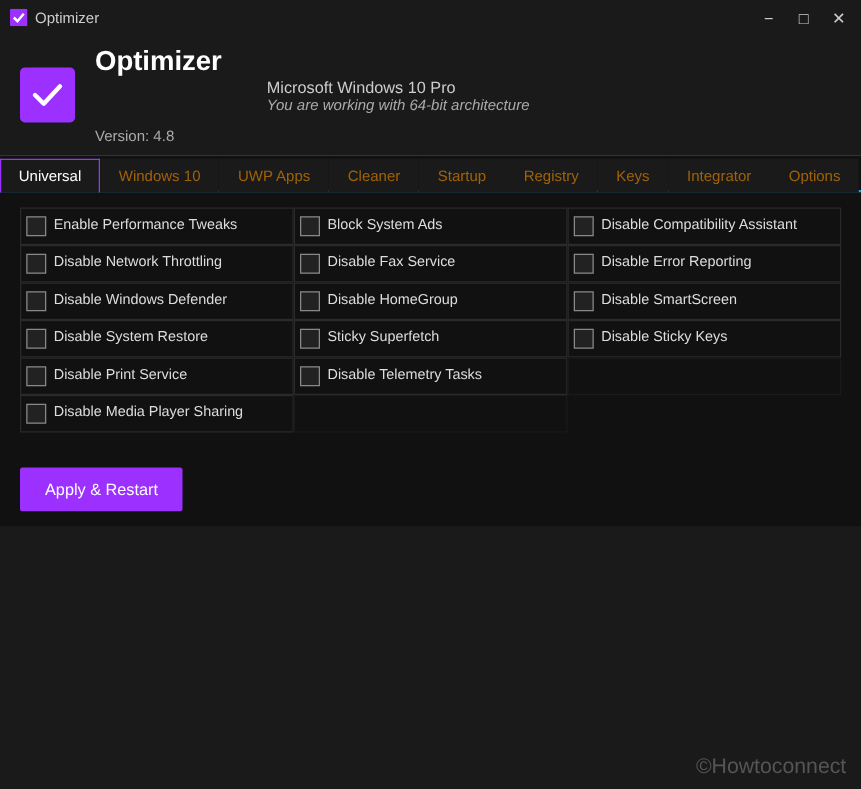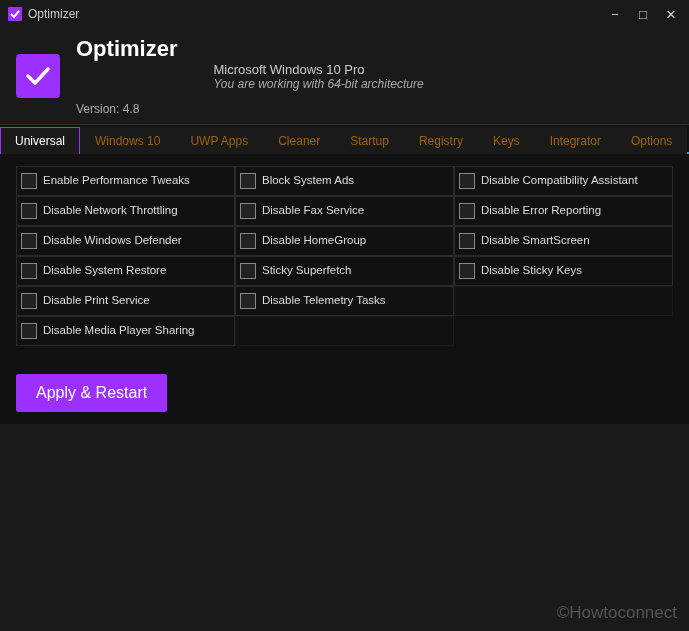--- a/index.html
+++ b/index.html
@@ -162,21 +162,21 @@
       color: #ddd;
       line-height: 1.2;
     }
 
     
     .apply-btn {
       background: #9b30ff;
       color: #fff;
       border: none;
       padding: 10px 20px;
-      font-size: 16px;
+      font-size: 13px;
       cursor: pointer;
       border-radius: 2px;
       font-weight: 500;
       margin-top: 8px;
     }
 
     
     .watermark {
       position: absolute;
       bottom: 8px;

